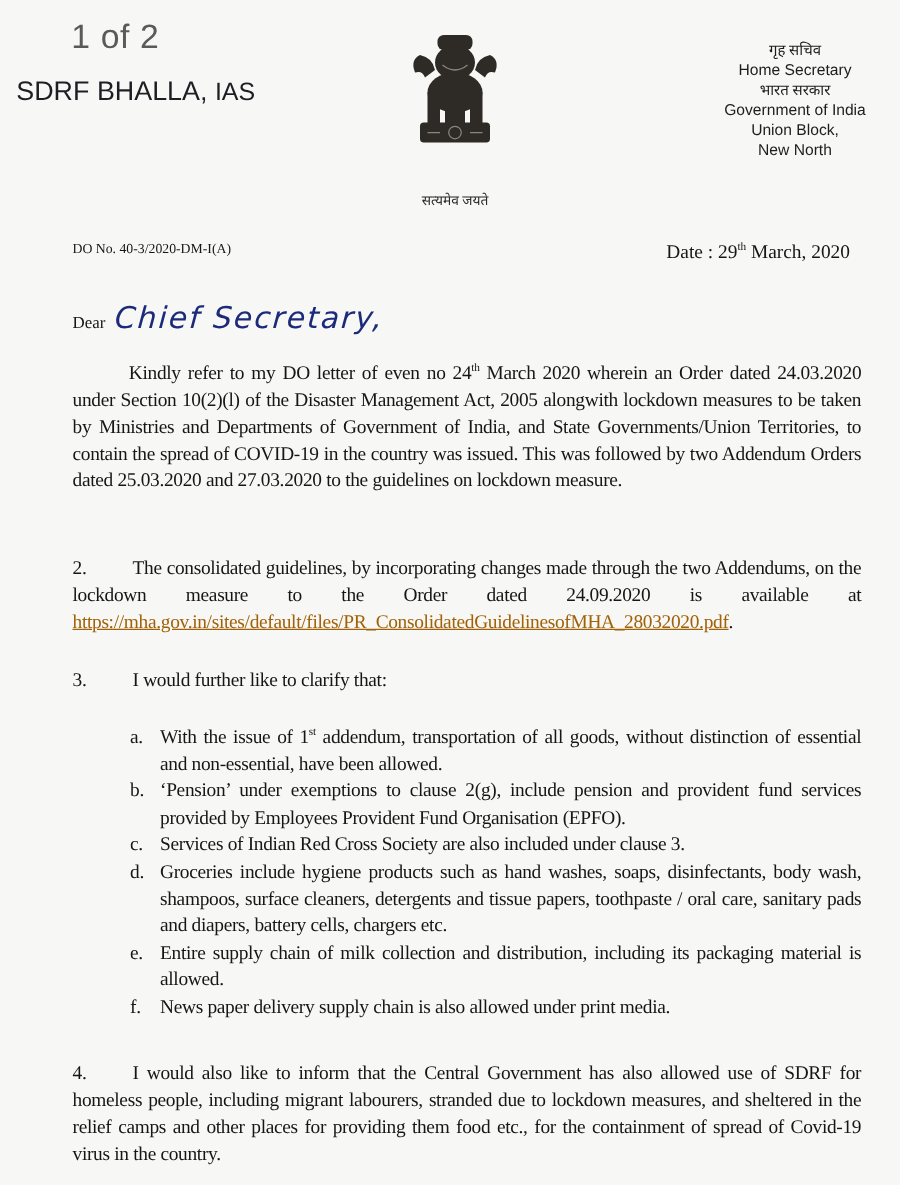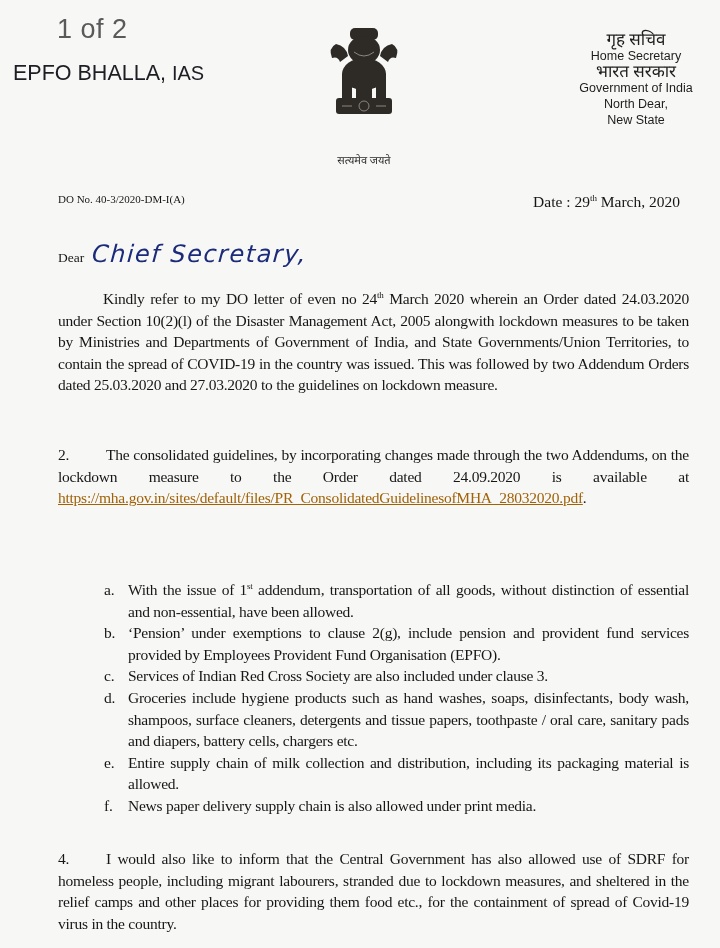--- a/index.html
+++ b/index.html
@@ -28,21 +28,21 @@
   }
   .motto {
     position: absolute; left: 326px; top: 124px; width: 76px; text-align: center;
     font-size: 11px; color: #2a2a2a; margin-top: 28px;
   }
 
   .office-block {
     position: absolute; right: 14px; top: 32px; width: 140px;
     text-align: center; font-size: 12.5px; line-height: 16px; color: #1d1d1d;
   }
-  .office-block .hindi { font-size: 17px; }
+  .office-block .hindi { font-size: 12px; }
 
   .doc-no { position: absolute; left: 58px; top: 193px; font-size: 11px; }
   .doc-date { position: absolute; right: 40px; top: 193px; font-size: 15.5px; text-align: right; }
   sup { font-size: 9px; line-height: 0; vertical-align: super; }
 
   .salutation { position: absolute; left: 58px; top: 240px; font-size: 13.5px; }
   .salutation .hand {
     font-family: "DejaVu Sans", sans-serif;
     font-size: 24px; color: #1c2a7a; font-style: italic; letter-spacing: 1.5px;
     font-weight: normal; margin-left: 4px;
@@ -66,21 +66,21 @@
   .list-item .marker { width: 24px; flex: 0 0 24px; }
   .list-item .text { flex: 1; }
 </style>
 </head>
 <body>
 
 <div class="page">
 
   <div class="page-count sans">1 of 2</div>
 
-  <div class="officer sans"><span>EPFO BHALLA,</span> <span class="suffix">IAS</span></div>
+  <div class="officer sans"><span>SDRF BHALLA,</span> <span class="suffix">IAS</span></div>
 
   <svg class="emblem" viewBox="0 0 76 100">
     <g fill="#2e2a26">
       <rect x="24" y="6" width="28" height="12" rx="5"></rect>
       <ellipse cx="38" cy="28" rx="16" ry="14"></ellipse>
       <path d="M10 22 q-8 4 -4 14 q6 -2 8 4 l8 -6 q-2 -10 -12 -12z"></path>
       <path d="M66 22 q8 4 4 14 q-6 -2 -8 4 l-8 -6 q2 -10 12 -12z"></path>
       <ellipse cx="38" cy="52" rx="22" ry="16"></ellipse>
       <rect x="16" y="52" width="10" height="26"></rect>
       <rect x="50" y="52" width="10" height="26"></rect>
@@ -93,33 +93,34 @@
       <path d="M28 30 q10 8 20 0"></path>
     </g>
   </svg>
   <div class="motto serif">सत्यमेव जयते</div>
 
   <div class="office-block sans">
     <div class="hindi serif">गृह सचिव</div>
     <div>Home Secretary</div>
     <div class="hindi serif">भारत सरकार</div>
     <div>Government of India</div>
-    <div>North Dear,</div>
-    <div>New State</div>
+    <div>Union Block,</div>
+    <div>New North</div>
   </div>
 
   <div class="doc-no serif">DO No. 40-3/2020-DM-I(A)</div>
   <div class="doc-date serif"><span>Date : 29</span><sup>th</sup><span> March, 2020</span></div>
 
   <div class="salutation serif"><span>Dear</span> <span class="hand">Chief Secretary,</span></div>
 
   <div class="para serif" style="top:288px;"><span class="indent"></span><span>Kindly refer to my DO letter of even no 24</span><sup>th</sup><span> March 2020 wherein an Order dated 24.03.2020 under Section 10(2)(l) of the Disaster Management Act, 2005 alongwith lockdown measures to be taken by Ministries and Departments of Government of India, and State Governments/Union Territories, to contain the spread of COVID-19 in the country was issued. This was followed by two Addendum Orders dated 25.03.2020 and 27.03.2020 to the guidelines on lockdown measure.</span></div>
 
   <div class="para serif" style="top:444px;"><span class="num">2.</span><span>The consolidated guidelines, by incorporating changes made through the two Addendums, on the lockdown measure to the Order dated 24.09.2020 is available at </span><a class="link">https://mha.gov.in/sites/default/files/PR_ConsolidatedGuidelinesofMHA_28032020.pdf</a><span>.</span></div>
 
+  <div class="para serif" style="top:534px;"><span class="num">3.</span><span>I would further like to clarify that:</span></div>
 
   <div class="list serif" style="top:579px;">
     <div class="list-item">
       <span class="marker">a.</span>
       <span class="text"><span>With the issue of 1</span><sup>st</sup><span> addendum, transportation of all goods, without distinction of essential and non-essential, have been allowed.</span></span>
     </div>
     <div class="list-item">
       <span class="marker">b.</span>
       <span class="text">‘Pension’ under exemptions to clause 2(g), include pension and provident fund services provided by Employees Provident Fund Organisation (EPFO).</span>
     </div>

